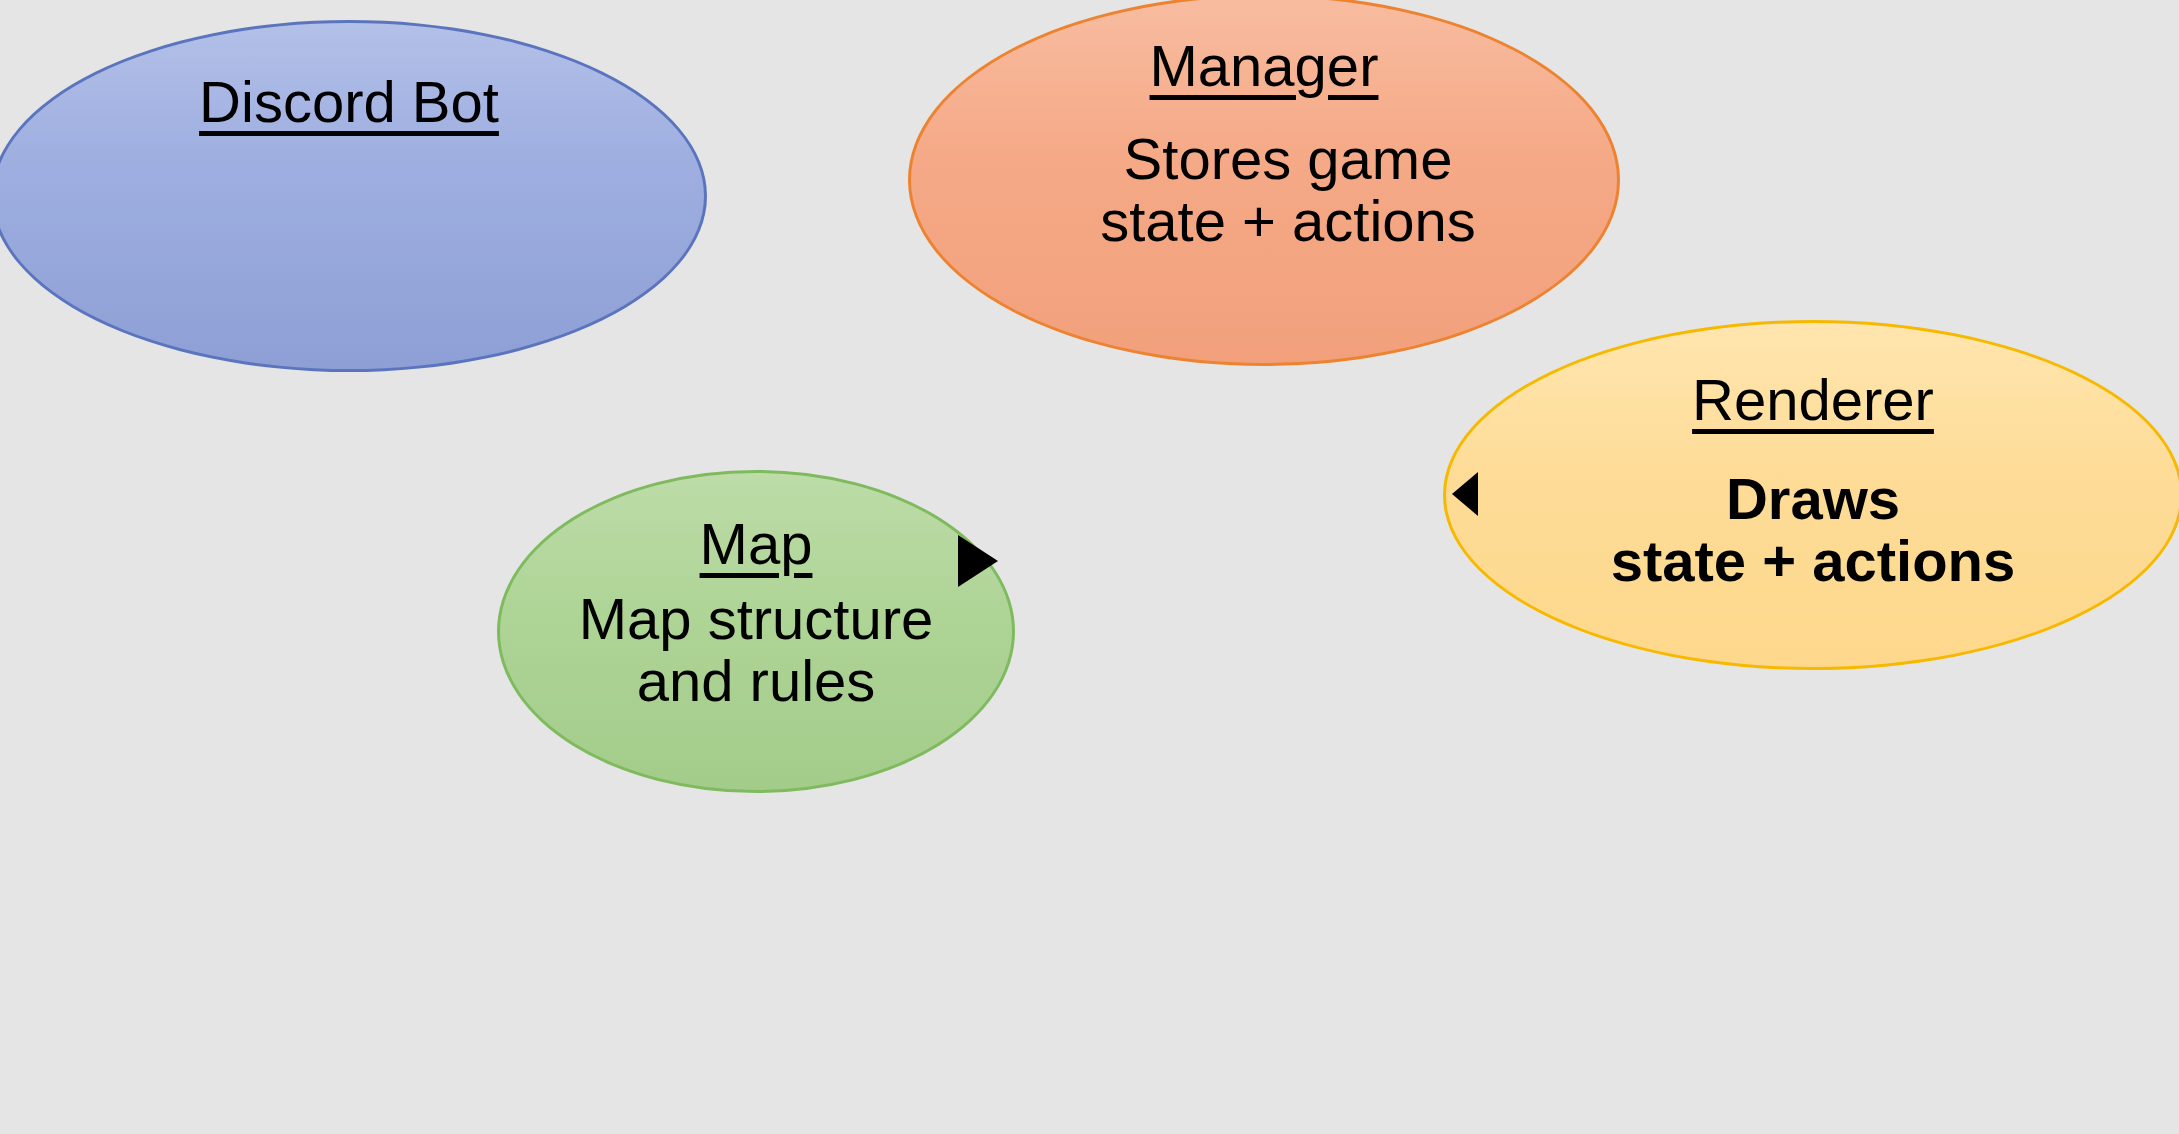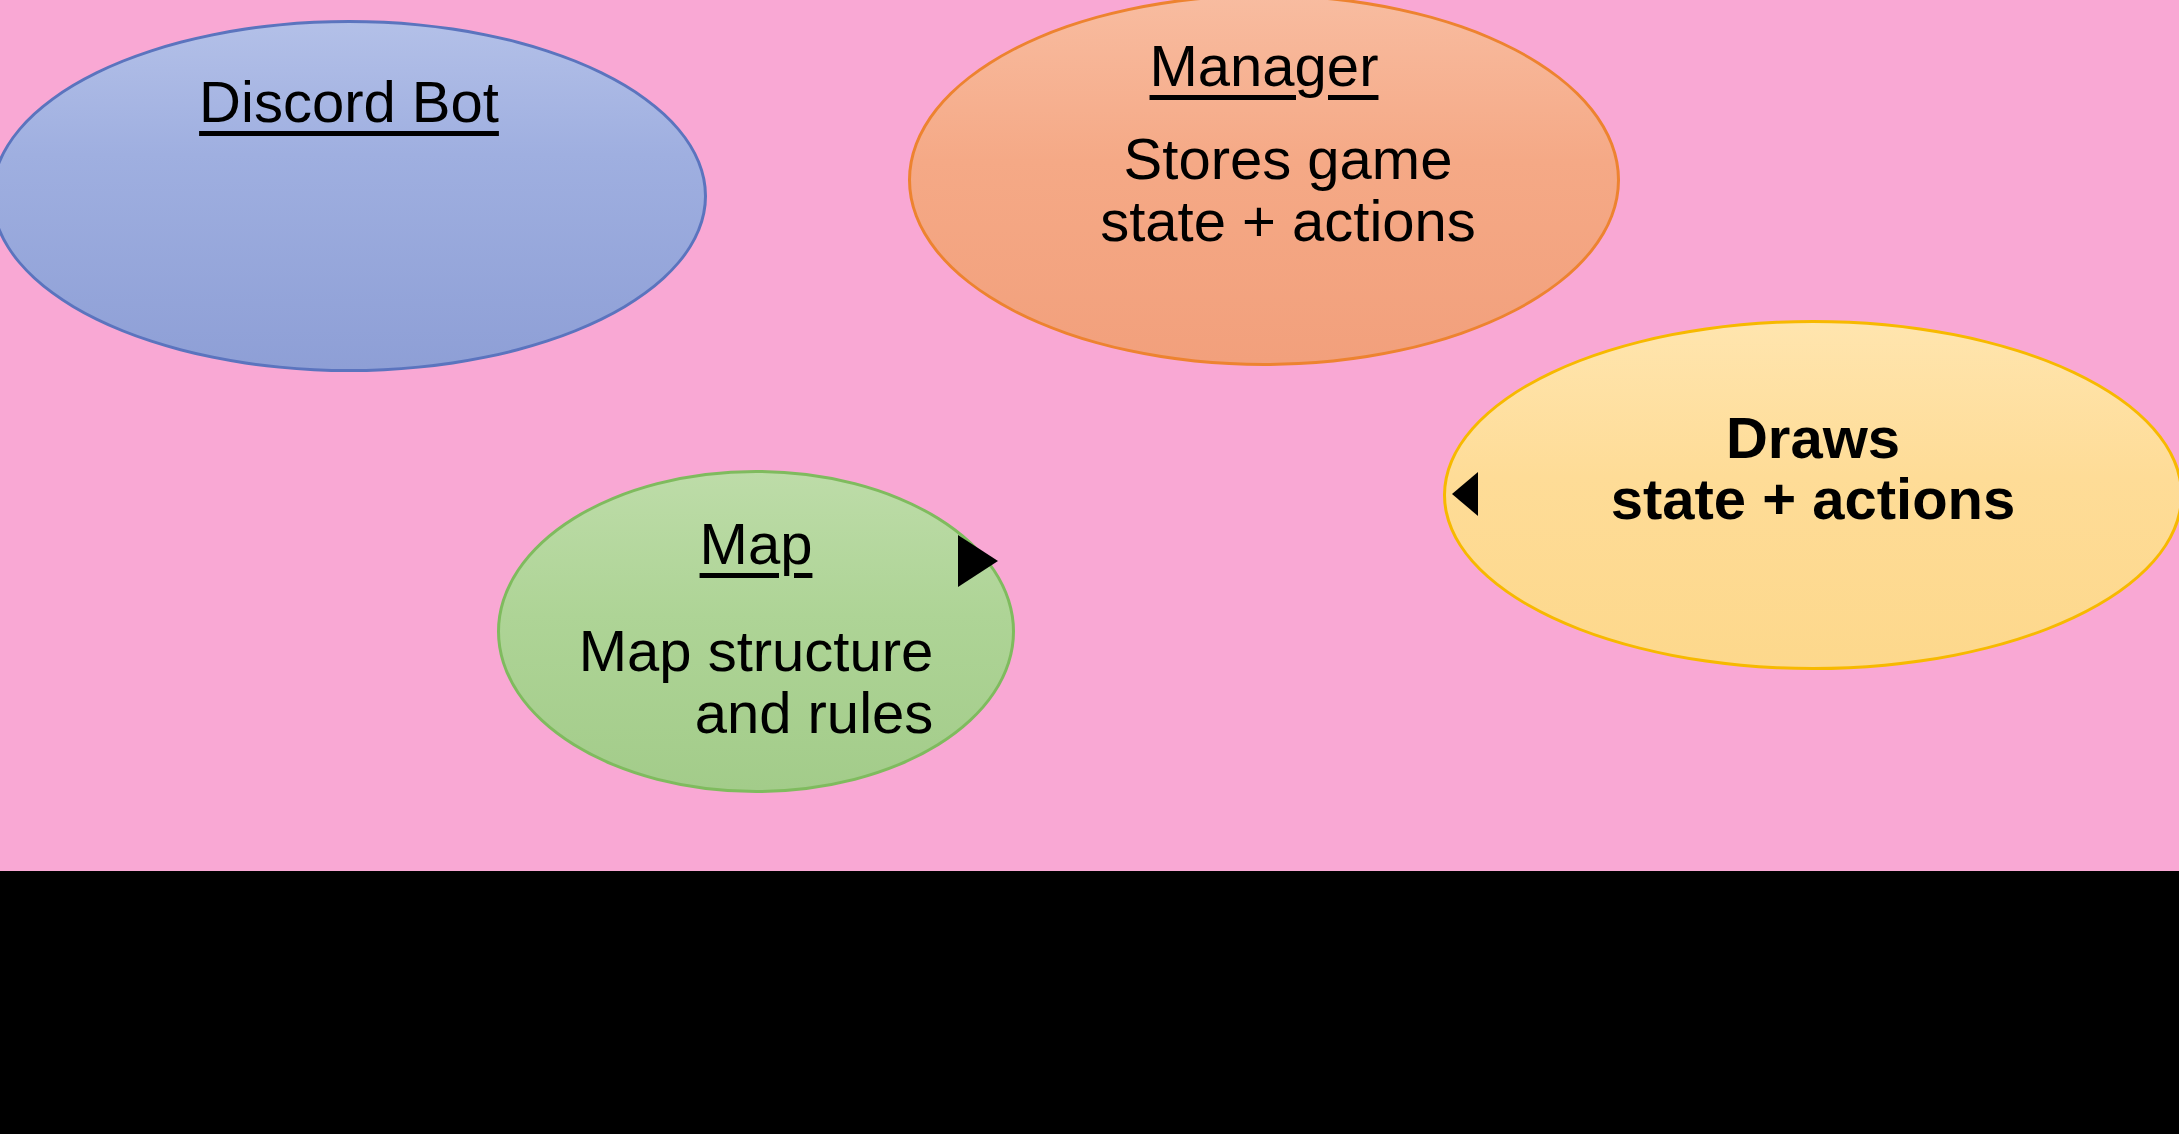--- a/index.html
+++ b/index.html
@@ -3,22 +3,22 @@
 <meta charset="utf-8">
 <style>
   html, body {
     margin: 0;
     padding: 0;
     background: #000000;
   }
   #canvas {
     position: relative;
     width: 2179px;
-    height: 871px;
-    background: #f9a8d4;
+    height: 1134px;
+    background: #e5e5e5;
     overflow: hidden;
     font-family: "Liberation Sans", sans-serif;
   }
   .node {
     position: absolute;
     display: flex;
     flex-direction: column;
     align-items: center;
     justify-content: flex-start;
     box-sizing: border-box;
@@ -80,21 +80,21 @@
   
   #node-map {
     left: 497px;
     top: 470px;
     width: 518px;
     height: 323px;
     background: linear-gradient(to bottom, #BDDCA8 0%, #AED496 45%, #A3CC8A 100%);
     border: 3px solid #7FBB5E;
     padding-top: 40px;
   }
-  #node-map .desc { margin-top: 46px; text-align: right; }
+  #node-map .desc { margin-top: 14px; }
 
   
   .arrow-notch {
     position: absolute;
     width: 0;
     height: 0;
   }
   #arrow-map-to-renderer {
     left: 958px;
     top: 535px;
@@ -119,20 +119,21 @@
     <div class="title">Discord Bot</div>
   </div>
 
   <div class="node" id="node-manager">
     <div class="title">Manager</div>
     <div class="desc">Stores game
 state + actions</div>
   </div>
 
   <div class="node" id="node-renderer">
+    <div class="title">Renderer</div>
     <div class="desc">Draws
 state + actions</div>
   </div>
 
   <div class="node" id="node-map">
     <div class="title">Map</div>
     <div class="desc">Map structure
 and rules</div>
   </div>
 

